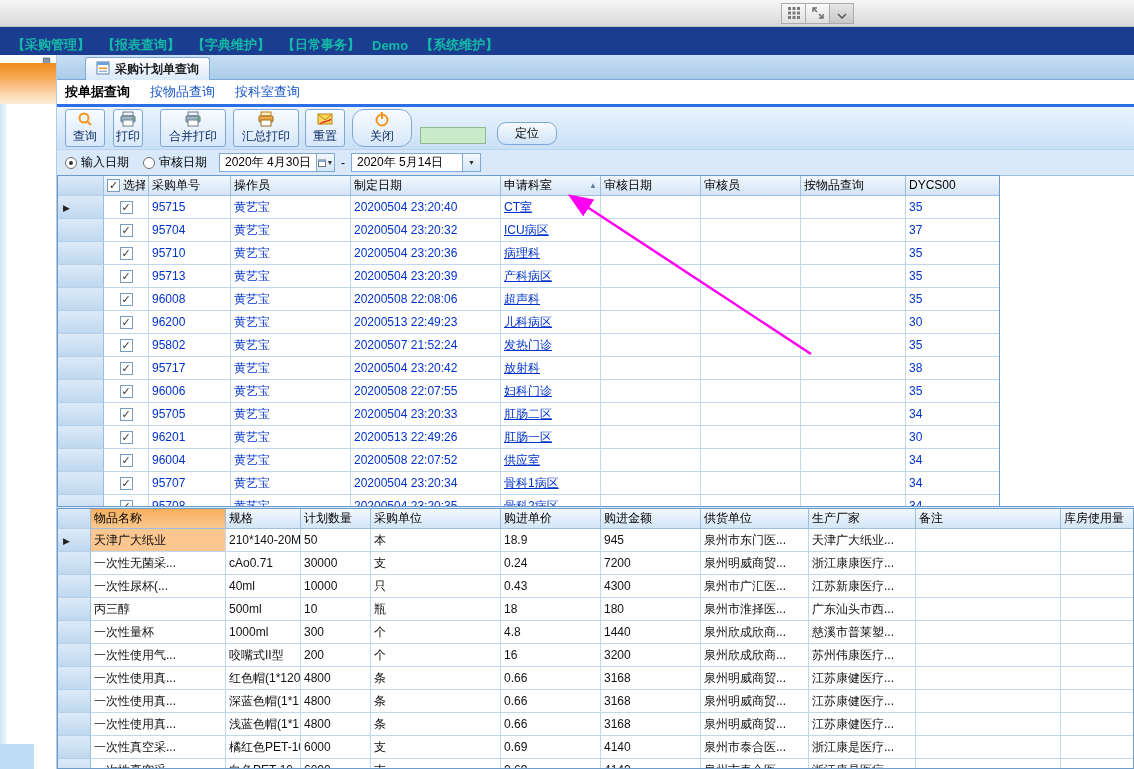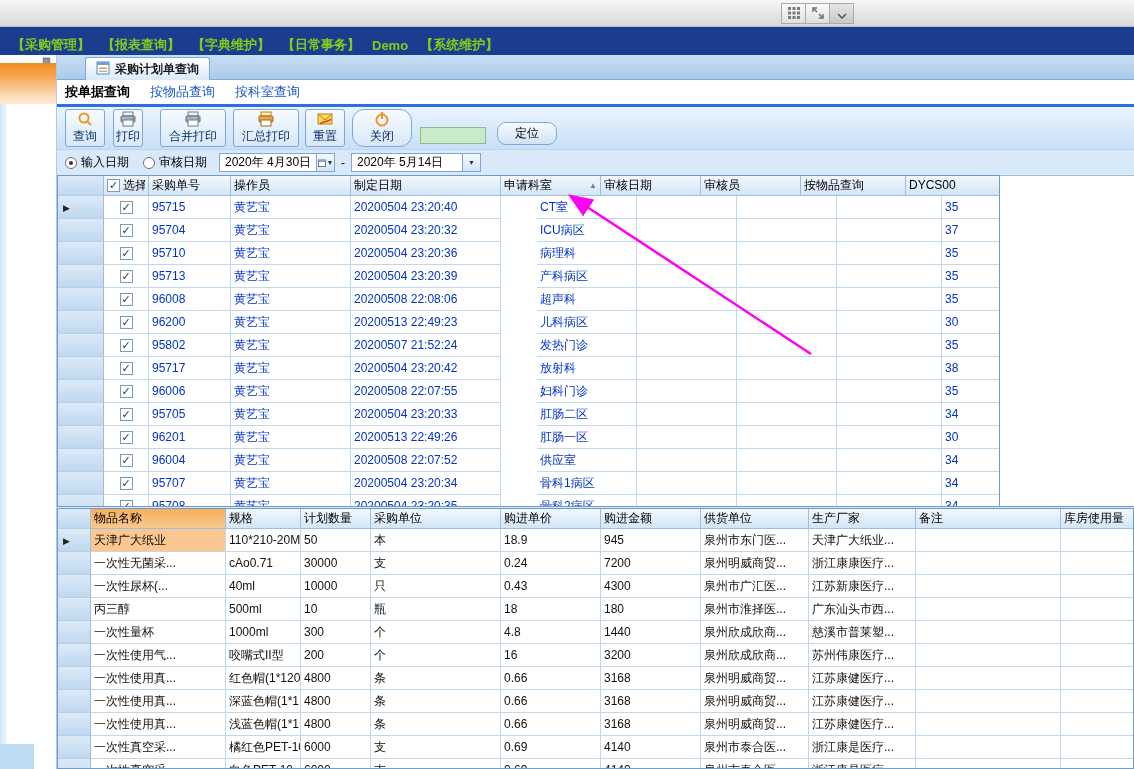--- a/index.html
+++ b/index.html
@@ -7,21 +7,21 @@
   body{font-family:"Liberation Sans","DejaVu Sans",sans-serif;}
   #screen{position:relative;width:1134px;height:769px;background:#D4E7F9;overflow:hidden;}
 
   
   .titlebar{position:absolute;left:0;top:0;width:1134px;height:27px;background:linear-gradient(#F7F7F7,#D8D8D8);border-bottom:1px solid #BFBFBF;}
   .tb-group{position:absolute;left:782px;top:3px;height:21px;display:flex;}
   .tb-btn{width:25px;height:21px;background:linear-gradient(#FBFBFB,#DFDFDF);border:1px solid #ABABAB;display:flex;align-items:center;justify-content:center;margin-left:-1px;}
   .tb-btn.dark{background:linear-gradient(#E6E6E6,#C8C8C8);}
 
   
-  .menubar{position:absolute;left:0;top:27px;width:1134px;height:36px;background:#1B3D8F;display:flex;align-items:center;color:#84cc16;font-size:13px;font-weight:bold;padding-left:6px;}
+  .menubar{position:absolute;left:0;top:27px;width:1134px;height:36px;background:#1B3D8F;display:flex;align-items:center;color:#14b8a6;font-size:13px;font-weight:bold;padding-left:6px;}
   .menu-item{padding:0 6px;white-space:nowrap;}
 
   
   .sidebar{position:absolute;left:0;top:55px;width:57px;height:714px;background:#fff;border-right:1px solid #AECBE8;}
   .stripeA{position:absolute;left:0;top:8px;width:56px;height:17px;background:linear-gradient(#F08A1E,#F8AE5E);}
   .stripeB{position:absolute;left:0;top:25px;width:56px;height:12px;background:linear-gradient(#F8B269,#FBCFA0);}
   .stripeC{position:absolute;left:0;top:37px;width:56px;height:12px;background:linear-gradient(#FBD4A8,#FDEBD6);}
   .sb-rail{position:absolute;left:0;top:49px;width:7px;bottom:25px;background:linear-gradient(90deg,#CFE4F7,#F2F8FD);}
   .sb-bottom{position:absolute;left:0;bottom:0;width:34px;height:25px;background:#BFDCF5;}
   .pin{position:absolute;right:2px;top:2px;width:14px;height:16px;}
@@ -56,21 +56,21 @@
   .grid{position:absolute;background:#fff;border:1px solid #6E9CC8;font-size:12px;overflow:hidden;}
   #orders-grid{left:0;top:120px;width:943px;height:332px;}
   #items-grid{left:0;top:453px;width:1077px;height:261px;}
   .upper-fill{position:absolute;left:943px;top:120px;width:134px;height:332px;background:#fff;border-top:1px solid #9FBEDD;border-bottom:1px solid #6E9CC8;}
   .g-row{display:flex;height:23px;}
   .g-row.g-head{height:20px;}
   .g-cell{flex:none;border-right:1px solid #BFD8EE;border-bottom:1px solid #BFD8EE;padding:0 3px;line-height:22px;white-space:nowrap;overflow:hidden;color:#111;}
   .g-headcell{background:linear-gradient(#F2F8FE,#D3E5F6);border-right:1px solid #9FBEDD;border-bottom:1px solid #9FBEDD;line-height:19px;color:#000;display:flex;align-items:center;gap:3px;}
   .g-ind{background:linear-gradient(#DCEAF8,#BFD8EF);border-right:1px solid #9FBEDD;border-bottom:1px solid #B7D0E8;}
   .blue{color:#0033CC;}
-  .u{margin-left:36px;}
+  .u{text-decoration:underline;}
   .hl-head{background:linear-gradient(#F6AE5C,#F9C98F);}
   .hl-cell{background:#FBC68F;}
   .cb{display:inline-block;width:13px;height:13px;border:1px solid #7A9BC0;background:#fff;font-size:11px;line-height:11px;text-align:center;color:#333;flex:none;}
   .g-checkcell{display:flex;align-items:center;justify-content:center;}
   .row-arrow{font-size:9px;color:#222;line-height:22px;padding-left:2px;}
   .sort-arrow{font-size:8px;color:#63829F;margin-left:auto;}
   .hlab{white-space:nowrap;overflow:hidden;}
 
   .annotation{position:absolute;left:0;top:0;width:1134px;height:769px;pointer-events:none;z-index:50;}
 </style>
@@ -517,21 +517,21 @@
           <div class="g-cell g-headcell" style="width: 145px;">
             <span class="hlab">备注</span>
           </div>
           <div class="g-cell g-headcell" style="width: 74px;">
             <span class="hlab">库房使用量</span>
           </div>
         </div>
         <div class="g-row">
           <div class="g-cell g-ind" style="width: 33px;"><span class="row-arrow">▶</span></div>
           <div class="g-cell  hl-cell" style="width: 135px;">天津广大纸业</div>
-          <div class="g-cell " style="width: 75px;">110*210-20M</div>
+          <div class="g-cell " style="width: 75px;">210*140-20M</div>
           <div class="g-cell " style="width: 70px;">50</div>
           <div class="g-cell " style="width: 130px;">本</div>
           <div class="g-cell " style="width: 100px;">18.9</div>
           <div class="g-cell " style="width: 100px;">945</div>
           <div class="g-cell " style="width: 108px;">泉州市东门医...</div>
           <div class="g-cell " style="width: 107px;">天津广大纸业...</div>
           <div class="g-cell " style="width: 145px;"></div>
           <div class="g-cell " style="width: 74px;"></div>
         </div>
         <div class="g-row">

